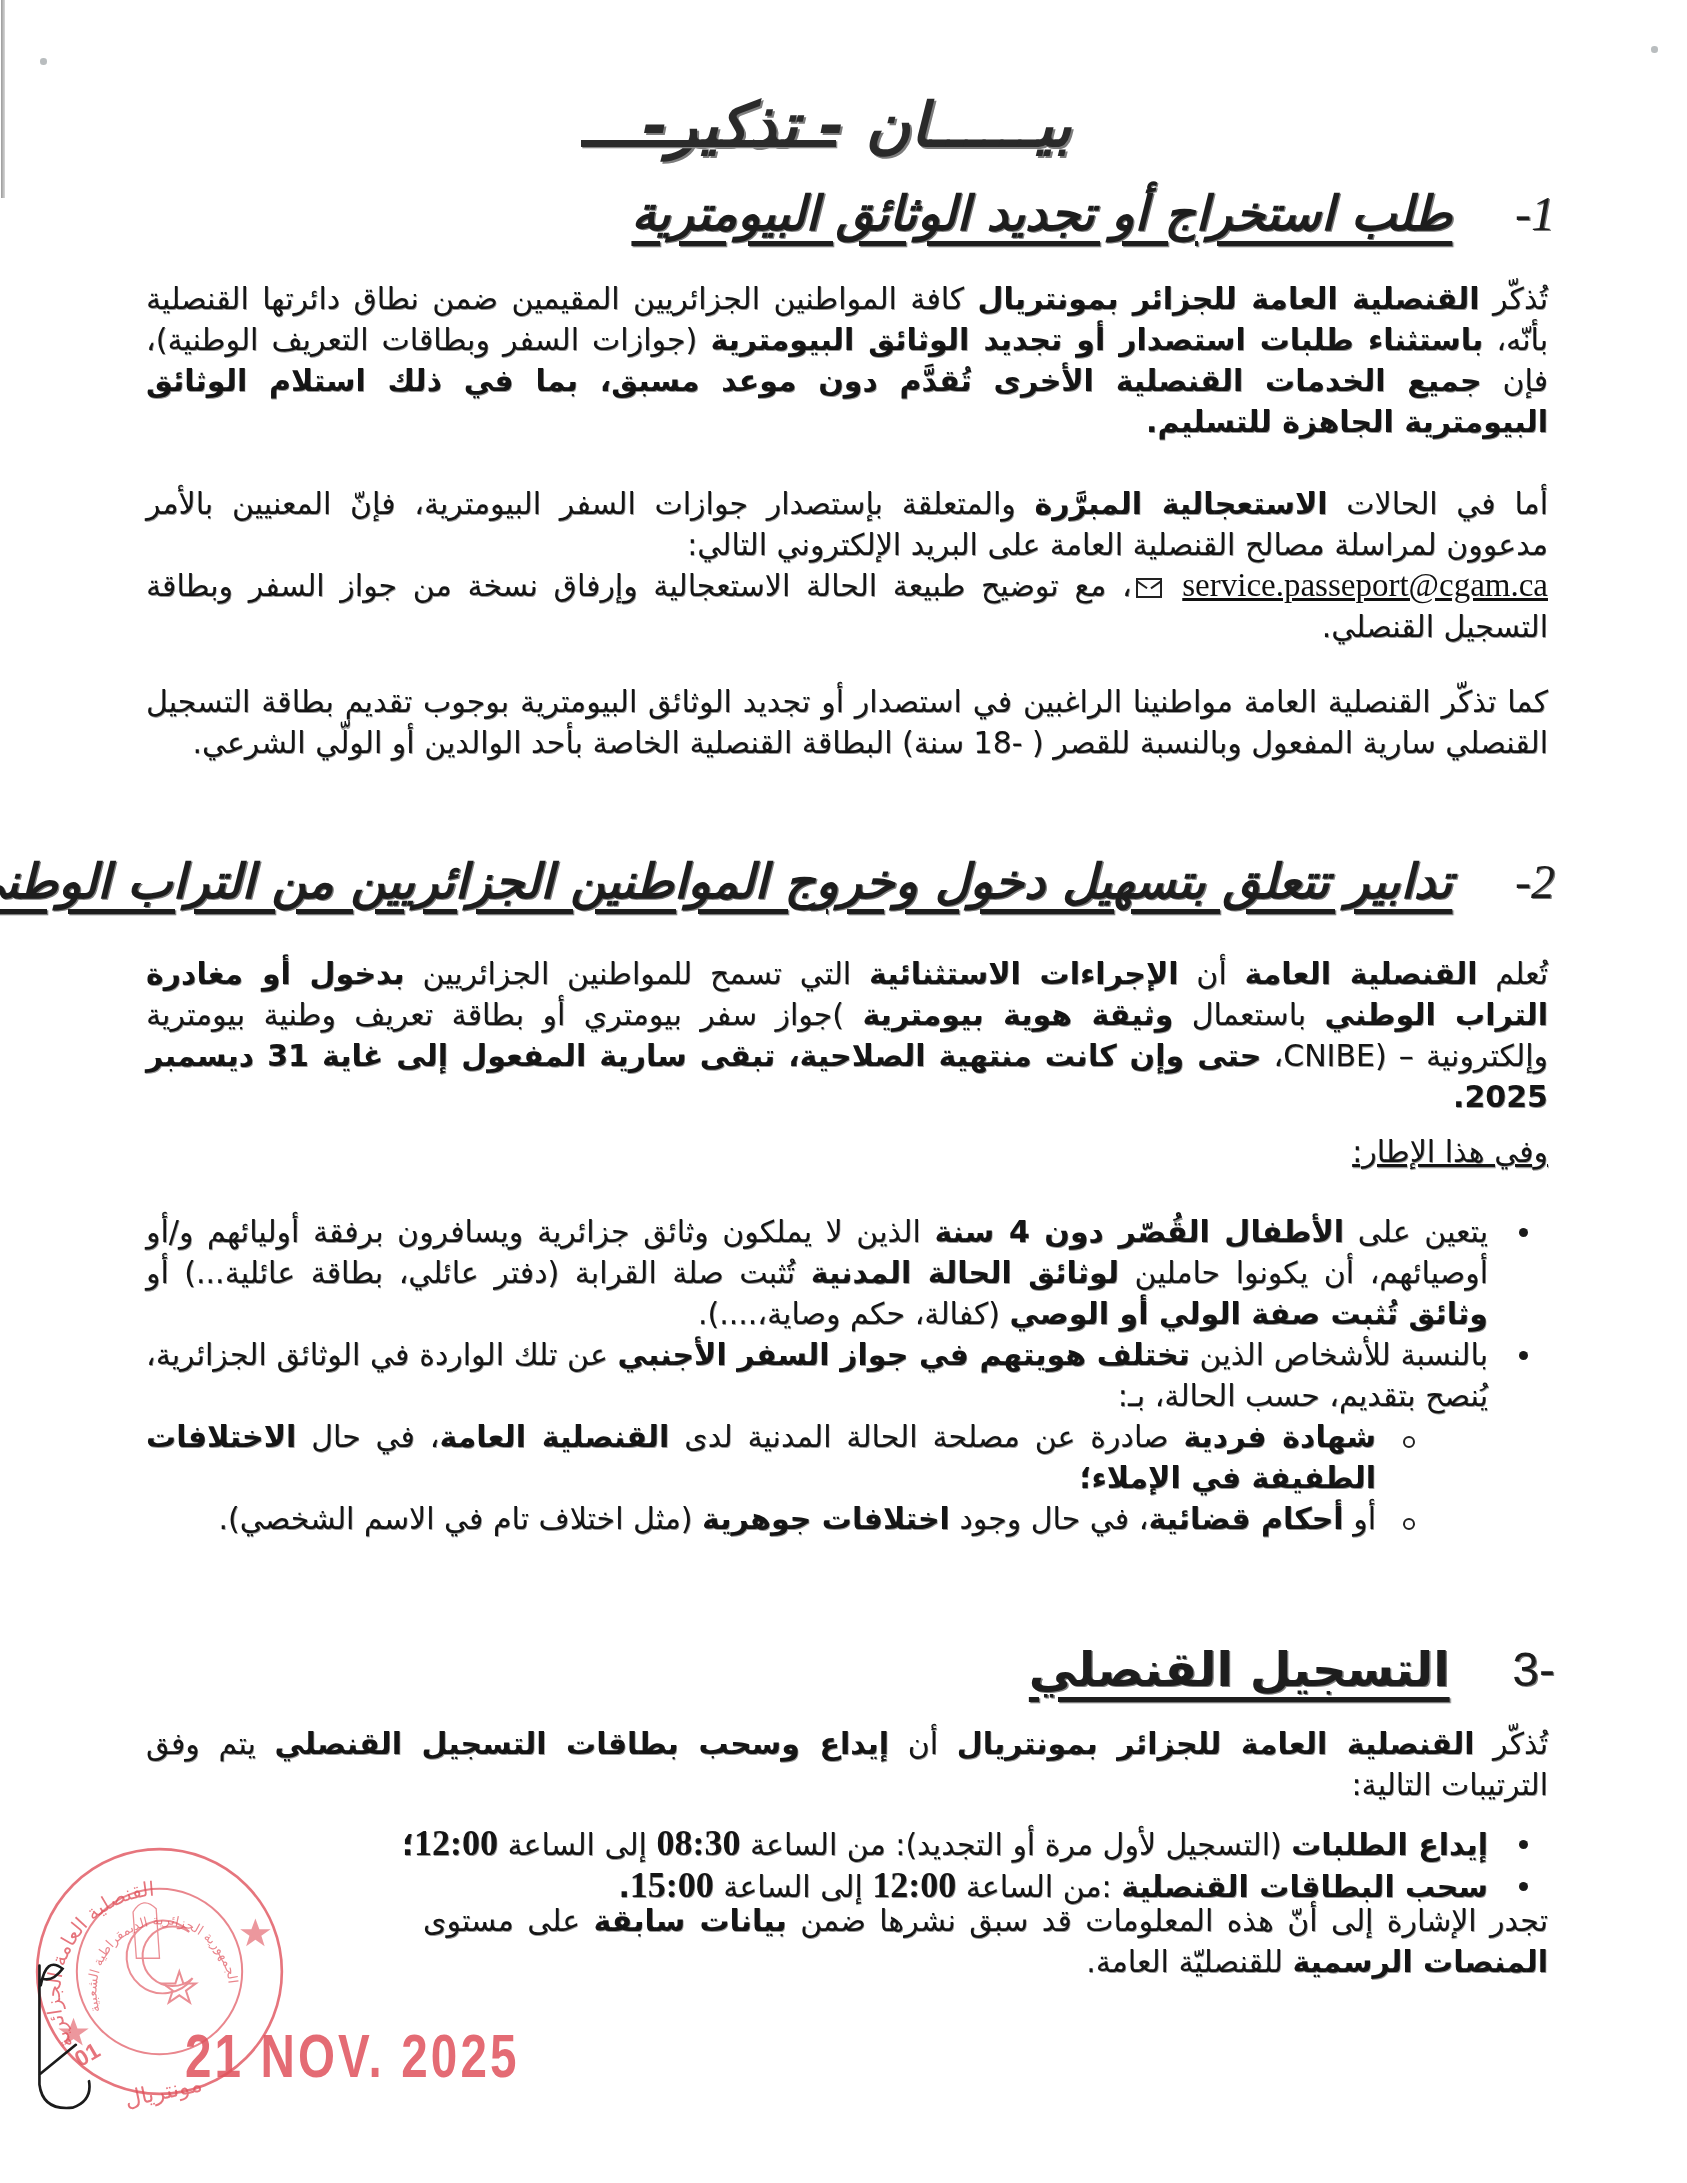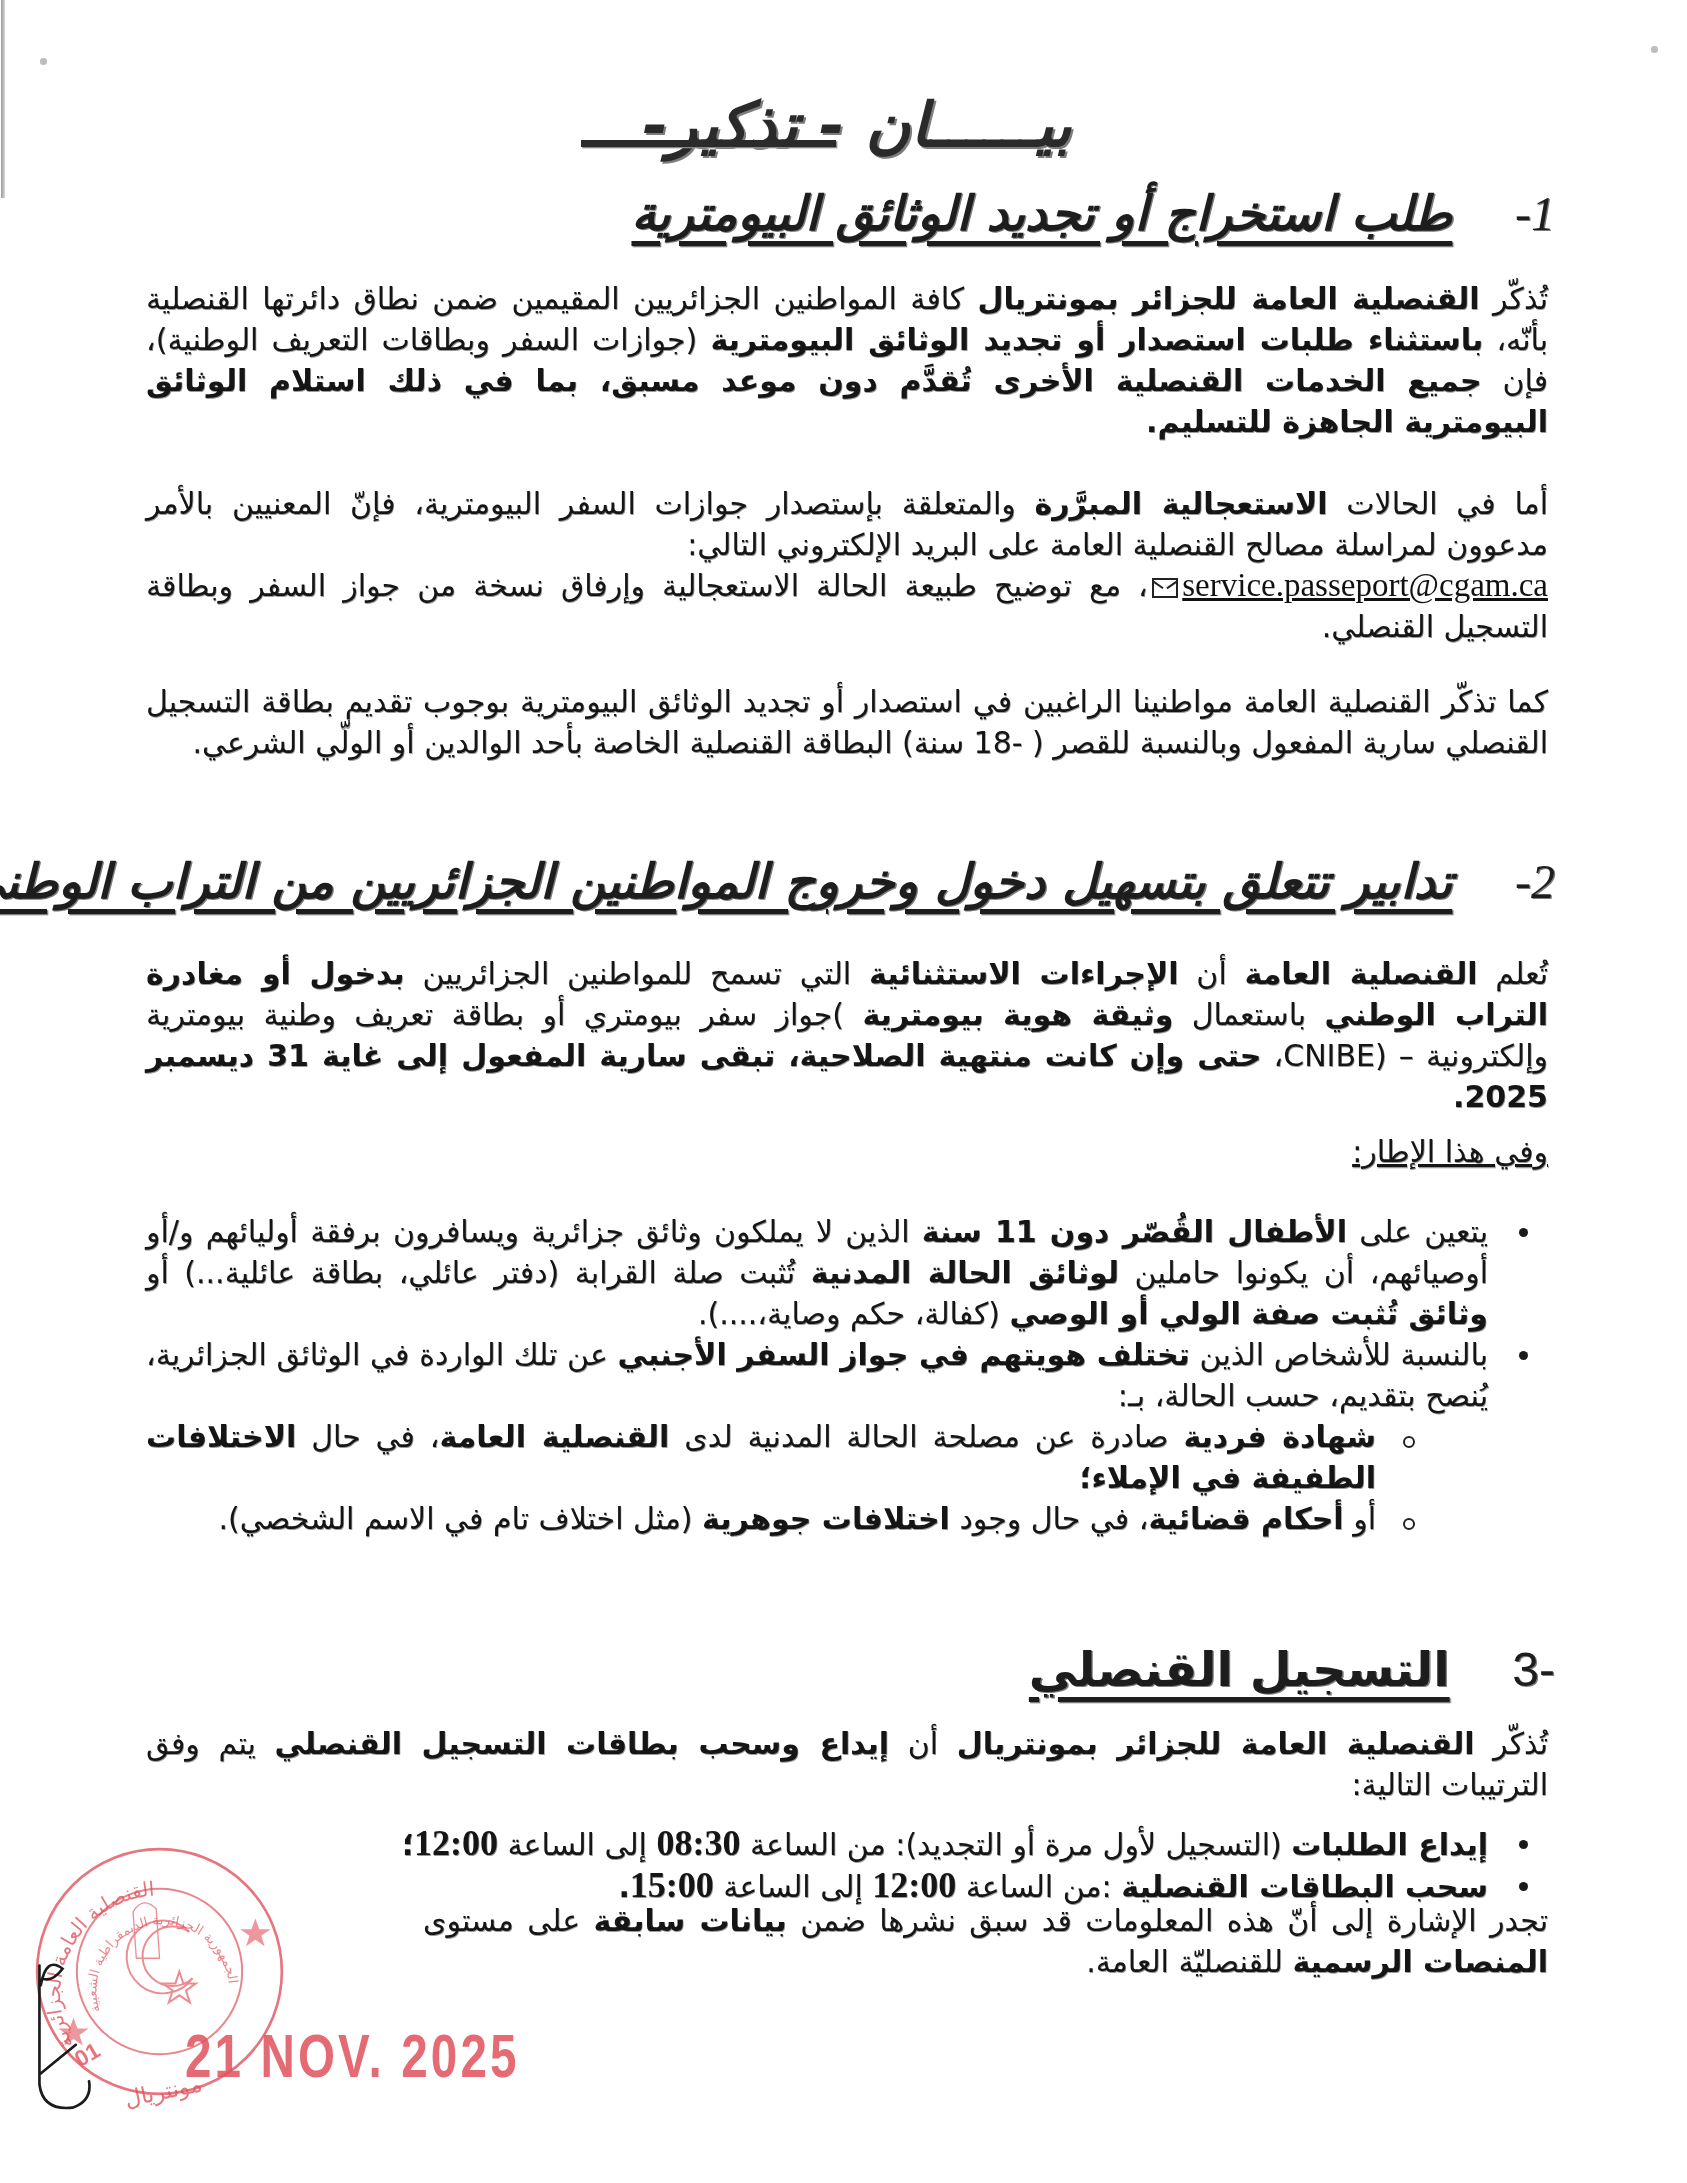--- a/index.html
+++ b/index.html
@@ -39,21 +39,21 @@
     .heading.upright .num { font-style: normal; font-family: "Liberation Sans", sans-serif; }
 
     .para {
       position: absolute; left: 146px; right: 139px; direction: rtl; text-align: justify;
       font-size: 30px; line-height: 41px; color: #151515;
       text-shadow: 0.7px 1.3px 0 #9a9a9a;
     }
     .para b { font-weight: bold; }
     .email {
       font-family: "Liberation Serif", serif; font-size: 33px; text-decoration: underline;
-      color: #111; text-shadow: none; direction: ltr; unicode-bidi: embed;
+      color: #111; text-shadow: none; direction: ltr; unicode-bidi: embed; margin-left: 16px;
     }
     .mail-icon {
       display: inline-block; width: 22.5px; height: 16px; border: 2px solid #222;
       position: relative; vertical-align: middle; margin: 0 4px;
     }
     .mail-icon::before, .mail-icon::after {
       content: ""; position: absolute; top: 0; width: 13.2px; height: 2px; background: #222;
     }
     .mail-icon::before { left: -0.7px; transform: rotate(35deg); transform-origin: left top; }
     .mail-icon::after { right: -0.7px; transform: rotate(-35deg); transform-origin: right top; }
@@ -121,21 +121,21 @@
 
   <div class="para" style="top:953px;">
     <span>تُعلم </span><b>القنصلية العامة</b><span> أن </span><b>الإجراءات الاستثنائية</b><span> التي تسمح للمواطنين الجزائريين </span><b>بدخول أو مغادرة التراب الوطني</b><span> باستعمال </span><b>وثيقة هوية بيومترية</b><span> )جواز سفر بيومتري أو بطاقة تعريف وطنية بيومترية وإلكترونية – (CNIBE، </span><b>حتى وإن كانت منتهية الصلاحية، تبقى سارية المفعول إلى غاية 31 ديسمبر 2025.</b>
   </div>
 
   <div class="para" style="top:1131px;text-decoration:underline;">وفي هذا الإطار:</div>
 
   <div class="para" style="top:1211px;">
     <ul class="bullets">
       <li>
-        <span>يتعين على </span><b>الأطفال القُصّر دون 11 سنة</b><span> الذين لا يملكون وثائق جزائرية ويسافرون برفقة أوليائهم و/أو أوصيائهم، أن يكونوا حاملين </span><b>لوثائق الحالة المدنية</b><span> تُثبت صلة القرابة (دفتر عائلي، بطاقة عائلية...) أو </span><b>وثائق تُثبت صفة الولي أو الوصي</b><span> (كفالة، حكم وصاية،....).</span>
+        <span>يتعين على </span><b>الأطفال القُصّر دون 4 سنة</b><span> الذين لا يملكون وثائق جزائرية ويسافرون برفقة أوليائهم و/أو أوصيائهم، أن يكونوا حاملين </span><b>لوثائق الحالة المدنية</b><span> تُثبت صلة القرابة (دفتر عائلي، بطاقة عائلية...) أو </span><b>وثائق تُثبت صفة الولي أو الوصي</b><span> (كفالة، حكم وصاية،....).</span>
       </li>
       <li>
         <span>بالنسبة للأشخاص الذين </span><b>تختلف هويتهم في جواز السفر الأجنبي</b><span> عن تلك الواردة في الوثائق الجزائرية، يُنصح بتقديم، حسب الحالة، بـ:</span>
         <ul class="sub">
           <li>
             <b>شهادة فردية</b><span> صادرة عن مصلحة الحالة المدنية لدى </span><b>القنصلية العامة</b><span>، في حال </span><b>الاختلافات الطفيفة في الإملاء؛</b>
           </li>
           <li>
             <span>أو </span><b>أحكام قضائية</b><span>، في حال وجود </span><b>اختلافات جوهرية</b><span> (مثل اختلاف تام في الاسم الشخصي).</span>
           </li>

